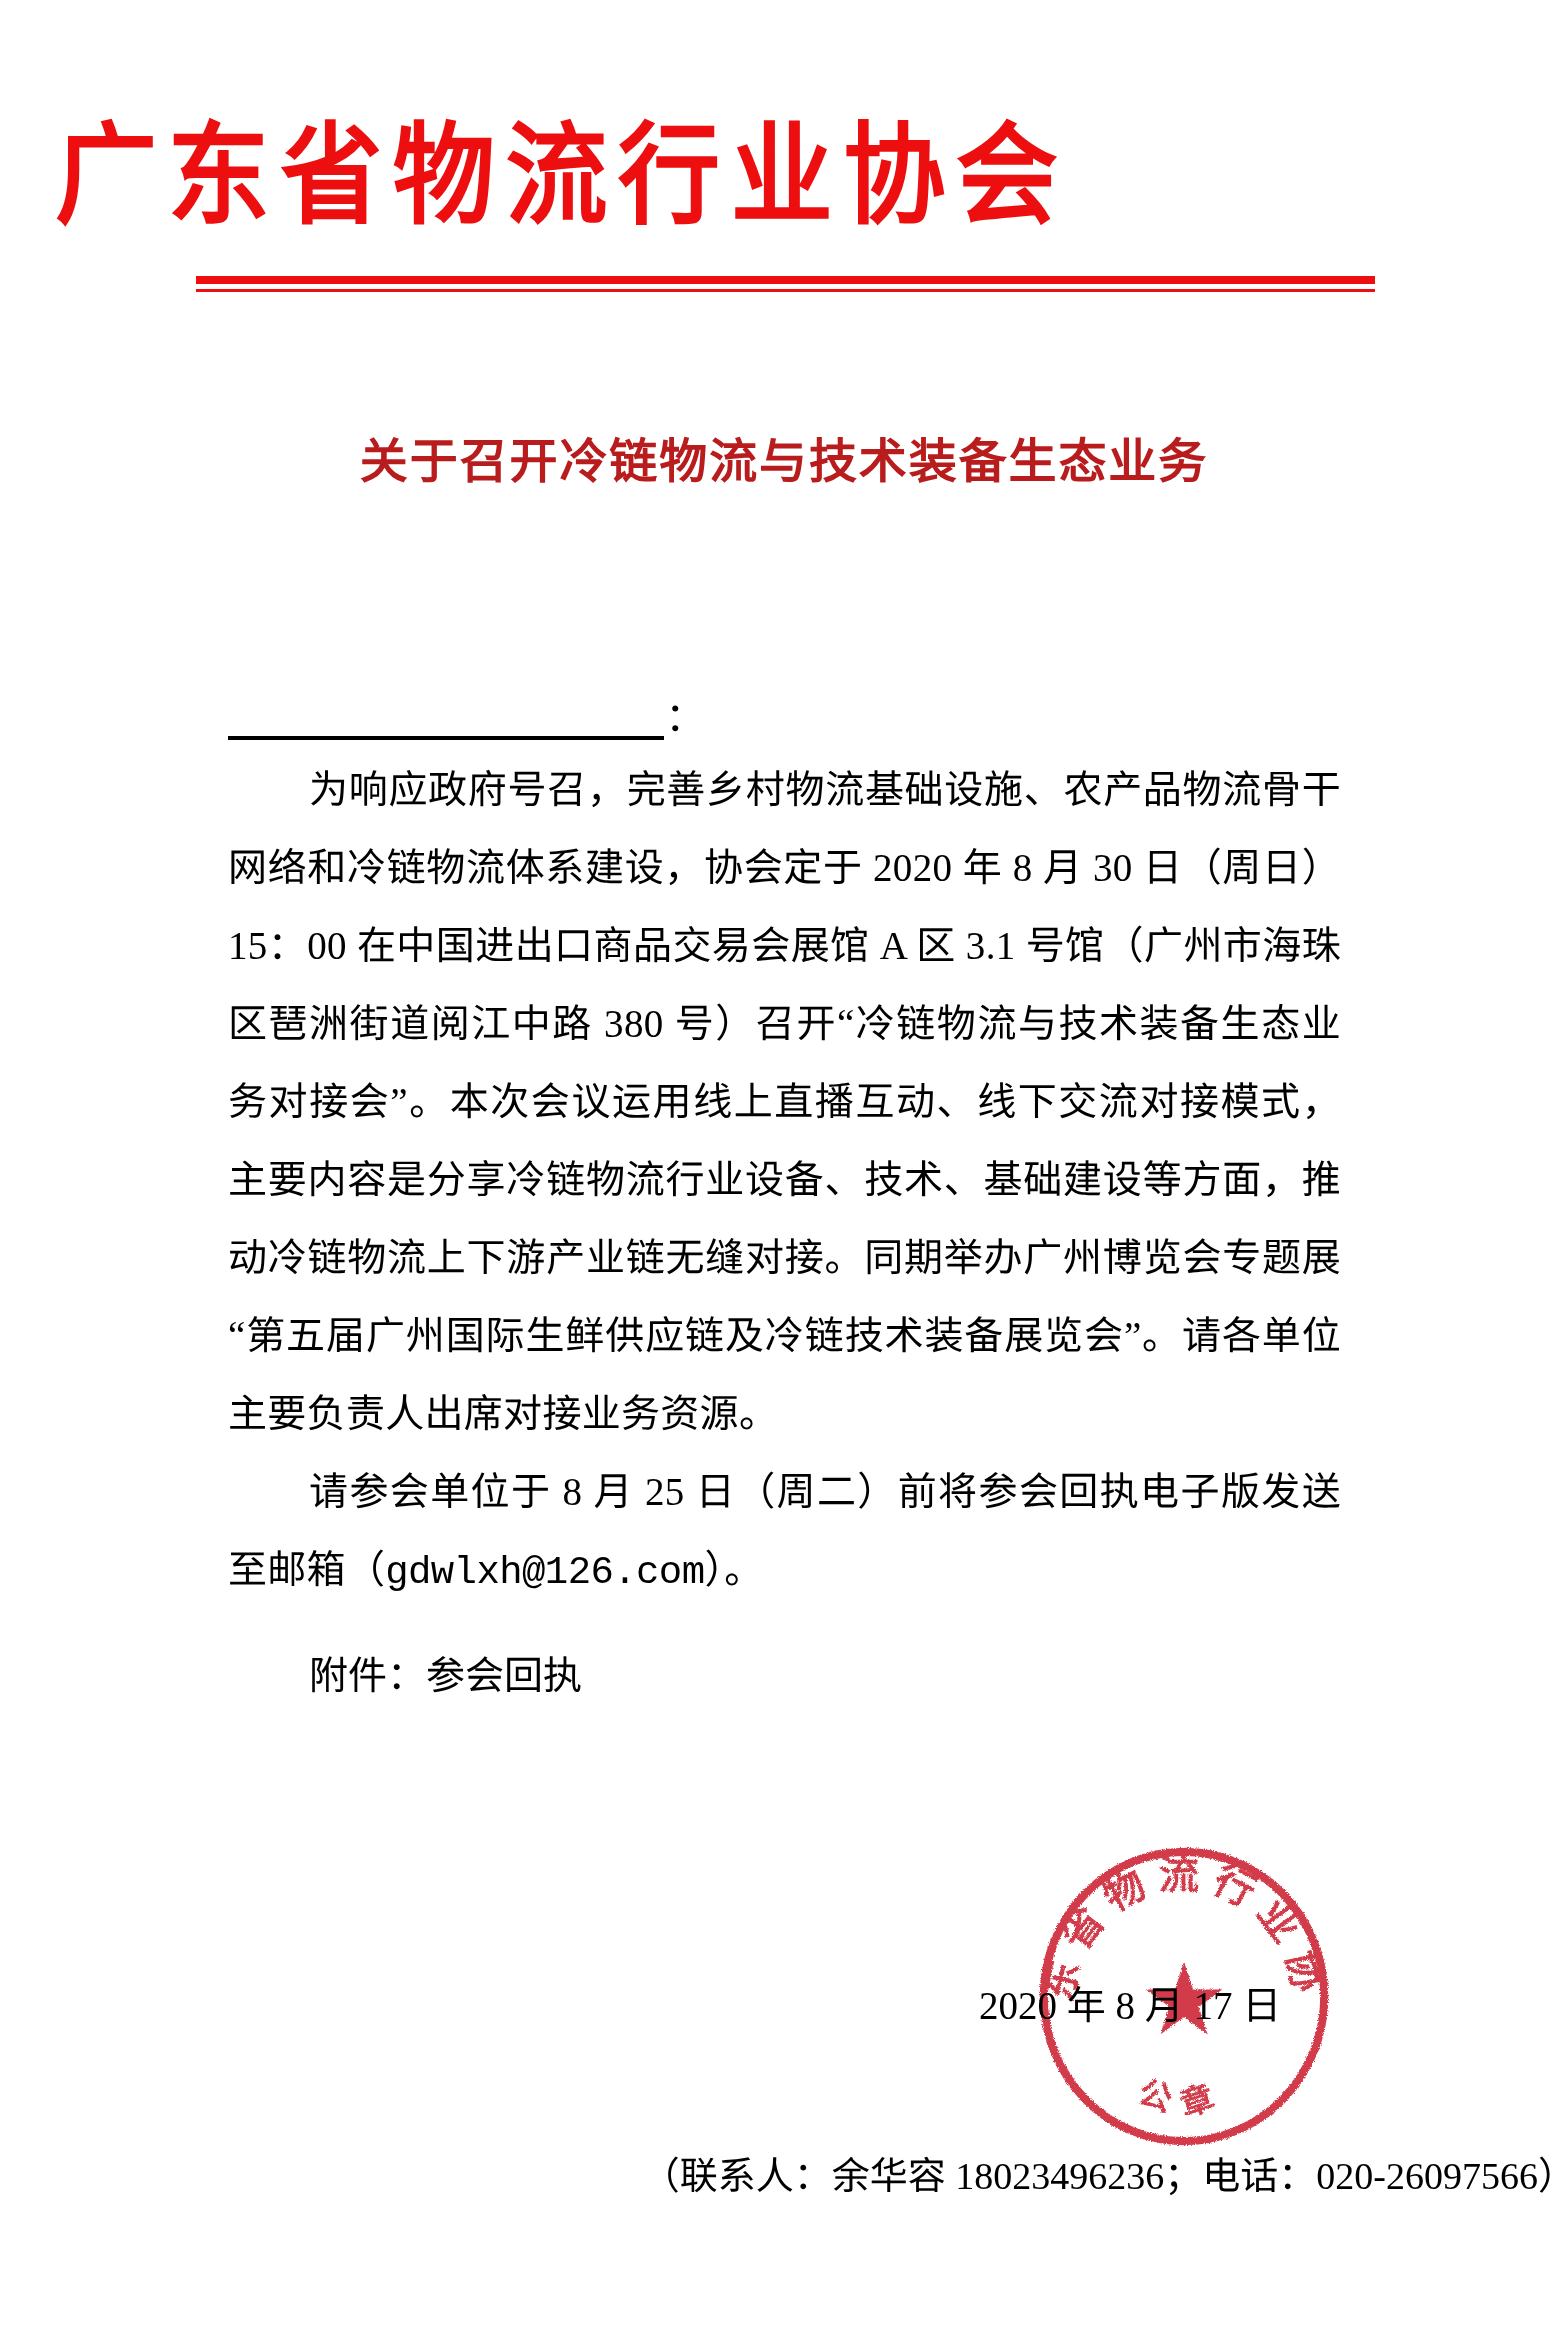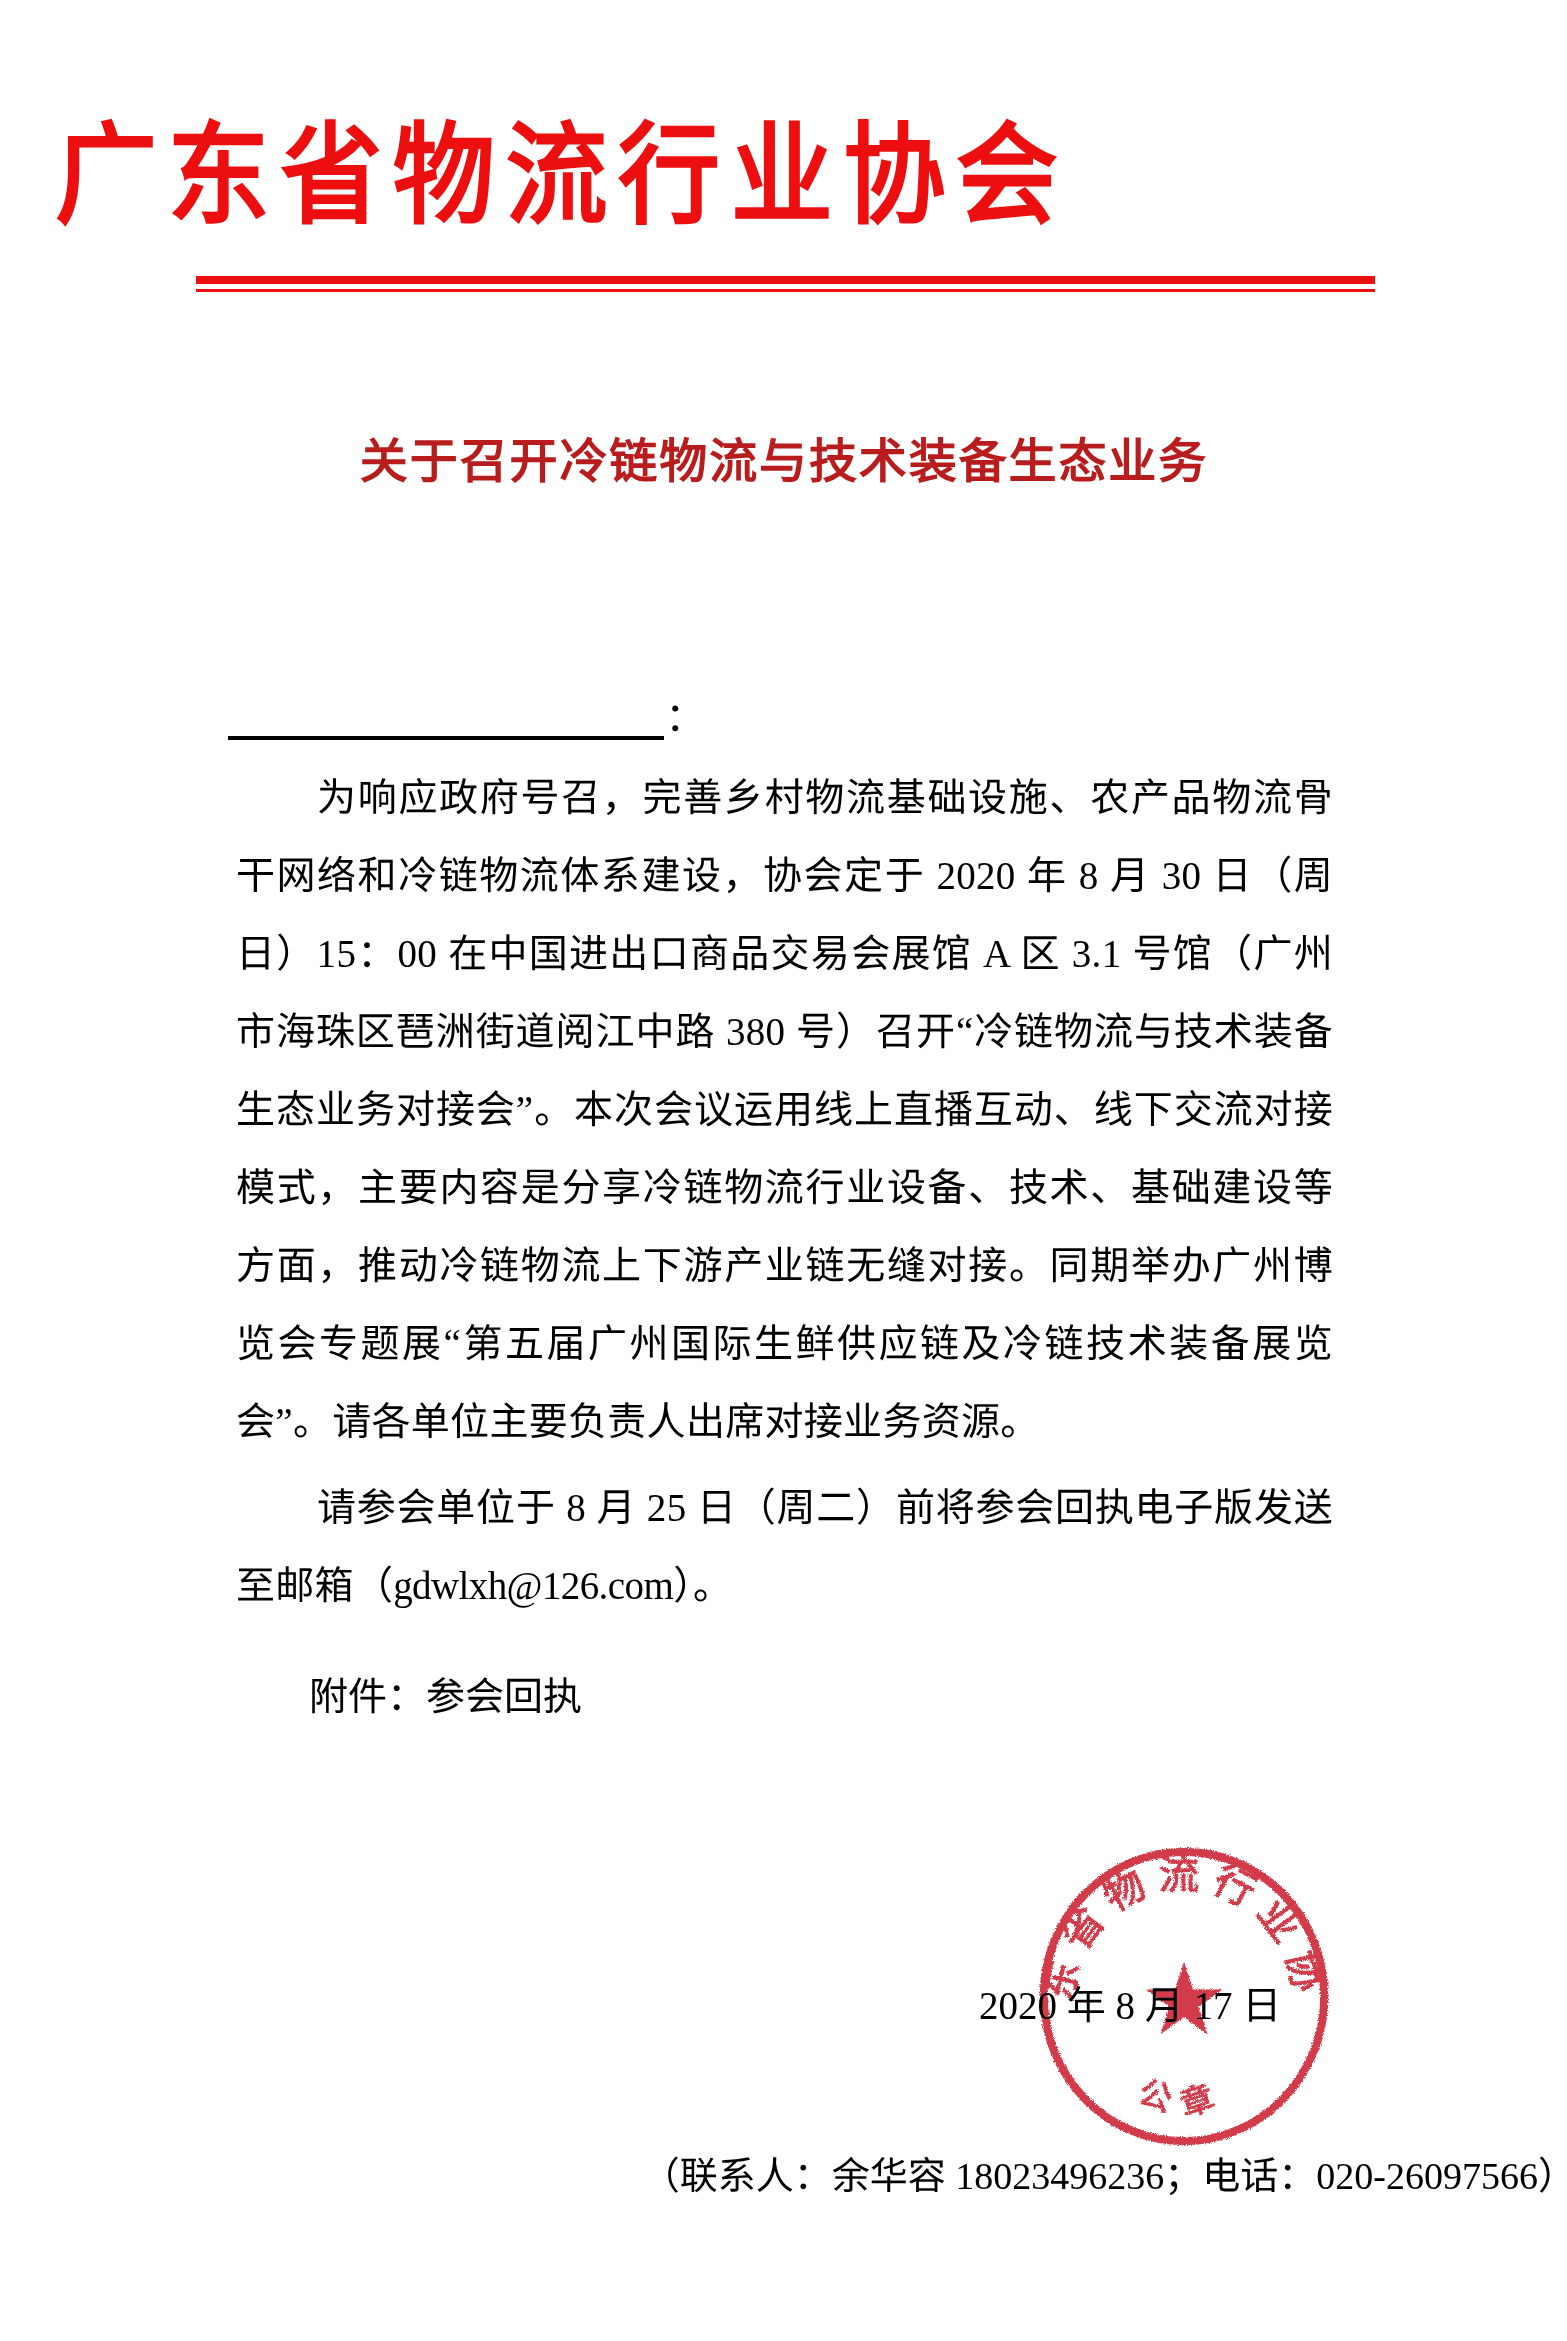--- a/index.html
+++ b/index.html
@@ -117,37 +117,37 @@
     position: relative;
     top: -2.5px;
   }
 
   .body-para {
     font-size: 39px;
     line-height: 78px;
     letter-spacing: 0.3px;
     text-align: justify;
     text-justify: inter-ideograph;
-    margin: 8px;
+    margin: 0;
   }
 
   .body-para.indent {
     text-indent: 81px;
   }
 
   .para-gap-sm {
     height: 11.4px;
   }
 
   .para-gap-md {
     height: 25px;
   }
 
   .mono {
-    font-family: Liberation Serif, serif;
+    font-family: Liberation Mono, monospace;
     letter-spacing: -0.6px;
   }
 
   .attachment-line {
     font-size: 39px;
     line-height: 78px;
     text-indent: 81px;
     margin: 0;
   }
 

